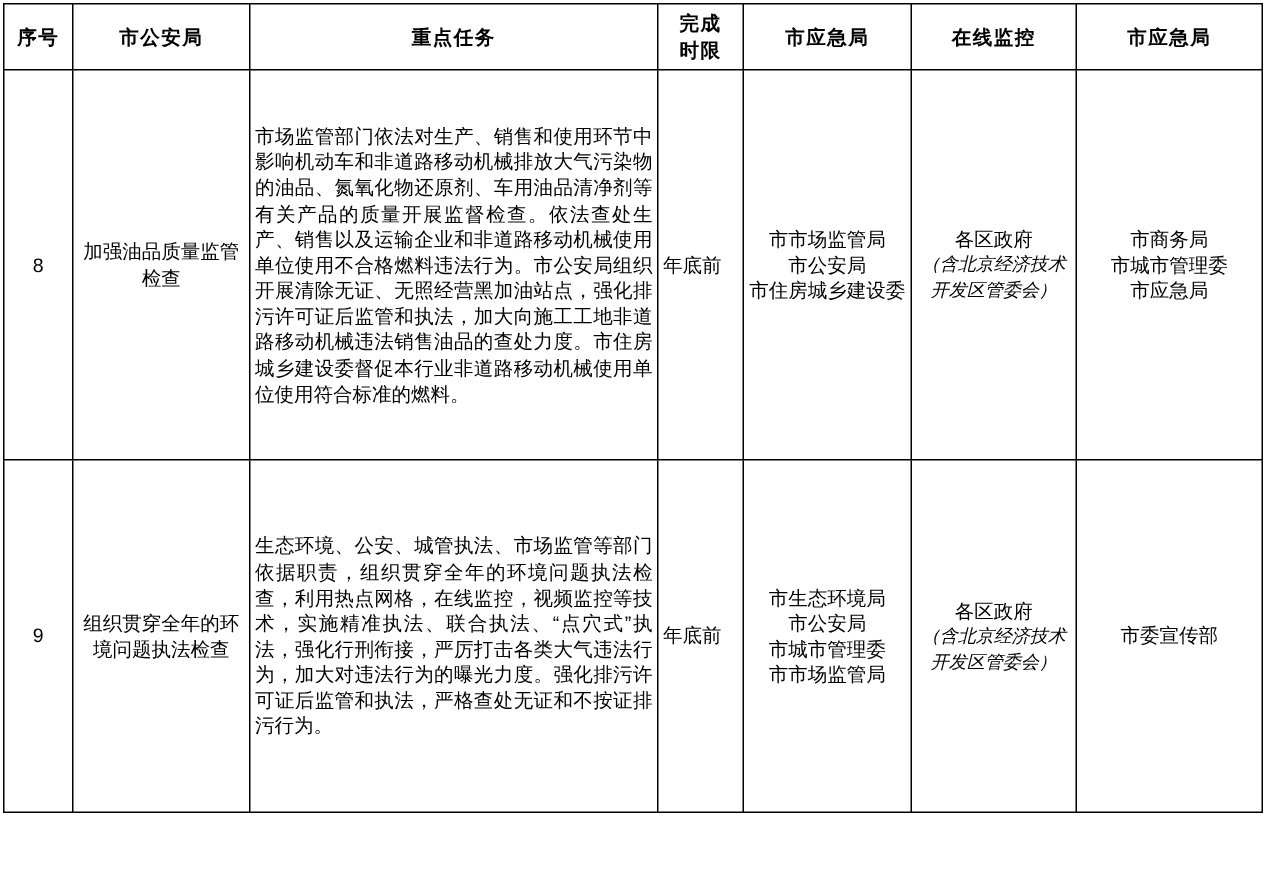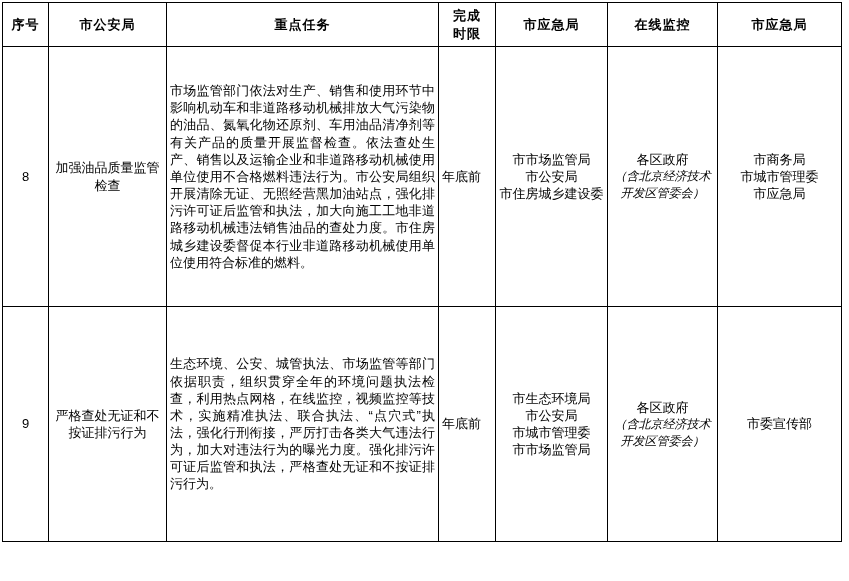--- a/index.html
+++ b/index.html
@@ -139,21 +139,21 @@
         <td class="cell-unit">
           <span>各区政府</span>
           <span class="sub">（含北京经济技术开发区管委会）</span>
         </td>
         <td class="cell-unit">市商务局
 市城市管理委
 市应急局</td>
       </tr>
       <tr class="row-9">
         <td class="cell-seq">9</td>
-        <td class="cell-task">严格查处无证和不按证排污行为</td>
+        <td class="cell-task">组织贯穿全年的环境问题执法检查</td>
         <td class="cell-measure">
           <span class="measure-inner">生态环境、公安、城管执法、市场监管等部门依据职责，组织贯穿全年的环境问题执法检查，利用热点网格，在线监控，视频监控等技术，实施精准执法、联合执法、“点穴式”执法，强化行刑衔接，严厉打击各类大气违法行为，加大对违法行为的曝光力度。强化排污许可证后监管和执法，严格查处无证和不按证排污行为。</span>
         </td>
         <td class="cell-limit">年底前</td>
         <td class="cell-unit">市生态环境局
 市公安局
 市城市管理委
 市市场监管局</td>
         <td class="cell-unit">
           <span>各区政府</span>

